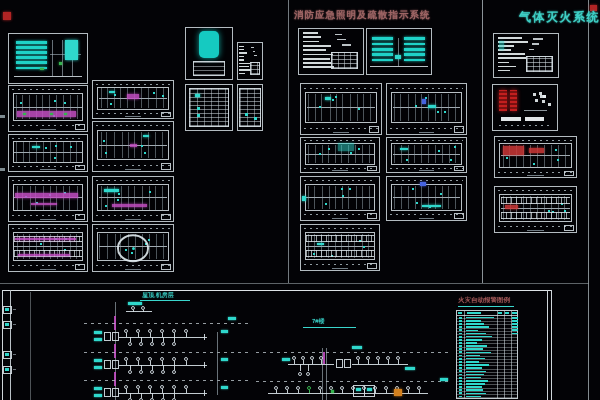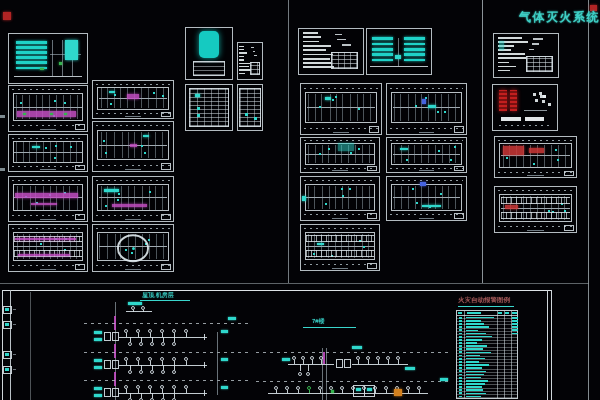--- a/index.html
+++ b/index.html
@@ -29,20 +29,21 @@
   <div class="line" style="left:10px;top:290px;width:1px;height:110px;background:#b9c1c6;"></div>
   <div class="line" style="left:30px;top:292px;width:1px;height:108px;opacity:.5;"></div>
   <div class="line" style="left:547px;top:290px;width:1px;height:110px;background:#cfd6da;"></div>
   <div class="line" style="left:551px;top:290px;width:1px;height:110px;background:#cfd6da;"></div>
 
   <div class="abs" style="left:3px;top:12px;width:8px;height:8px;background:#b22424;box-shadow:0 0 3px #b22424;"></div>
   <div class="abs" style="left:590px;top:5px;width:7px;height:6px;background:#b22424;box-shadow:0 0 3px #b22424;"></div>
   <div class="abs" style="left:0;top:115px;width:5px;height:3px;background:#7d8a90;"></div>
   <div class="abs" style="left:0;top:168px;width:5px;height:3px;background:#7d8a90;"></div>
 
+  <div class="sec-title t-mid">消防应急照明及疏散指示系统</div>
   <div class="sec-title t-right">气体灭火系统</div>
 
   <div id="panel-layer">
       <div style="position: absolute; left: 8px; top: 33px; width: 80px; height: 51px; border: 1px solid rgba(210, 220, 226, 0.85); background: rgb(2, 2, 5); overflow: hidden; box-sizing: border-box;">
         <div style="position: absolute; left: 6%; bottom: 13%; width: 88%; height: 1px; background: rgba(216, 226, 232, 0.85);"></div>
         <div style="position: absolute; left: 9%; top: 14%; width: 40%; height: 5.5%; background: rgb(31, 210, 200); box-shadow: rgb(31, 210, 200) 0px 0px 3px;"></div>
         <div style="position: absolute; left: 9%; top: 24.5%; width: 40%; height: 5.5%; background: rgb(31, 210, 200); box-shadow: rgb(31, 210, 200) 0px 0px 3px;"></div>
         <div style="position: absolute; left: 9%; top: 35%; width: 40%; height: 5.5%; background: rgb(31, 210, 200); box-shadow: rgb(31, 210, 200) 0px 0px 3px;"></div>
         <div style="position: absolute; left: 9%; top: 45.5%; width: 40%; height: 5.5%; background: rgb(31, 210, 200); box-shadow: rgb(31, 210, 200) 0px 0px 3px;"></div>
         <div style="position: absolute; left: 9%; top: 56%; width: 40%; height: 5.5%; background: rgb(31, 210, 200); box-shadow: rgb(31, 210, 200) 0px 0px 3px;"></div>

